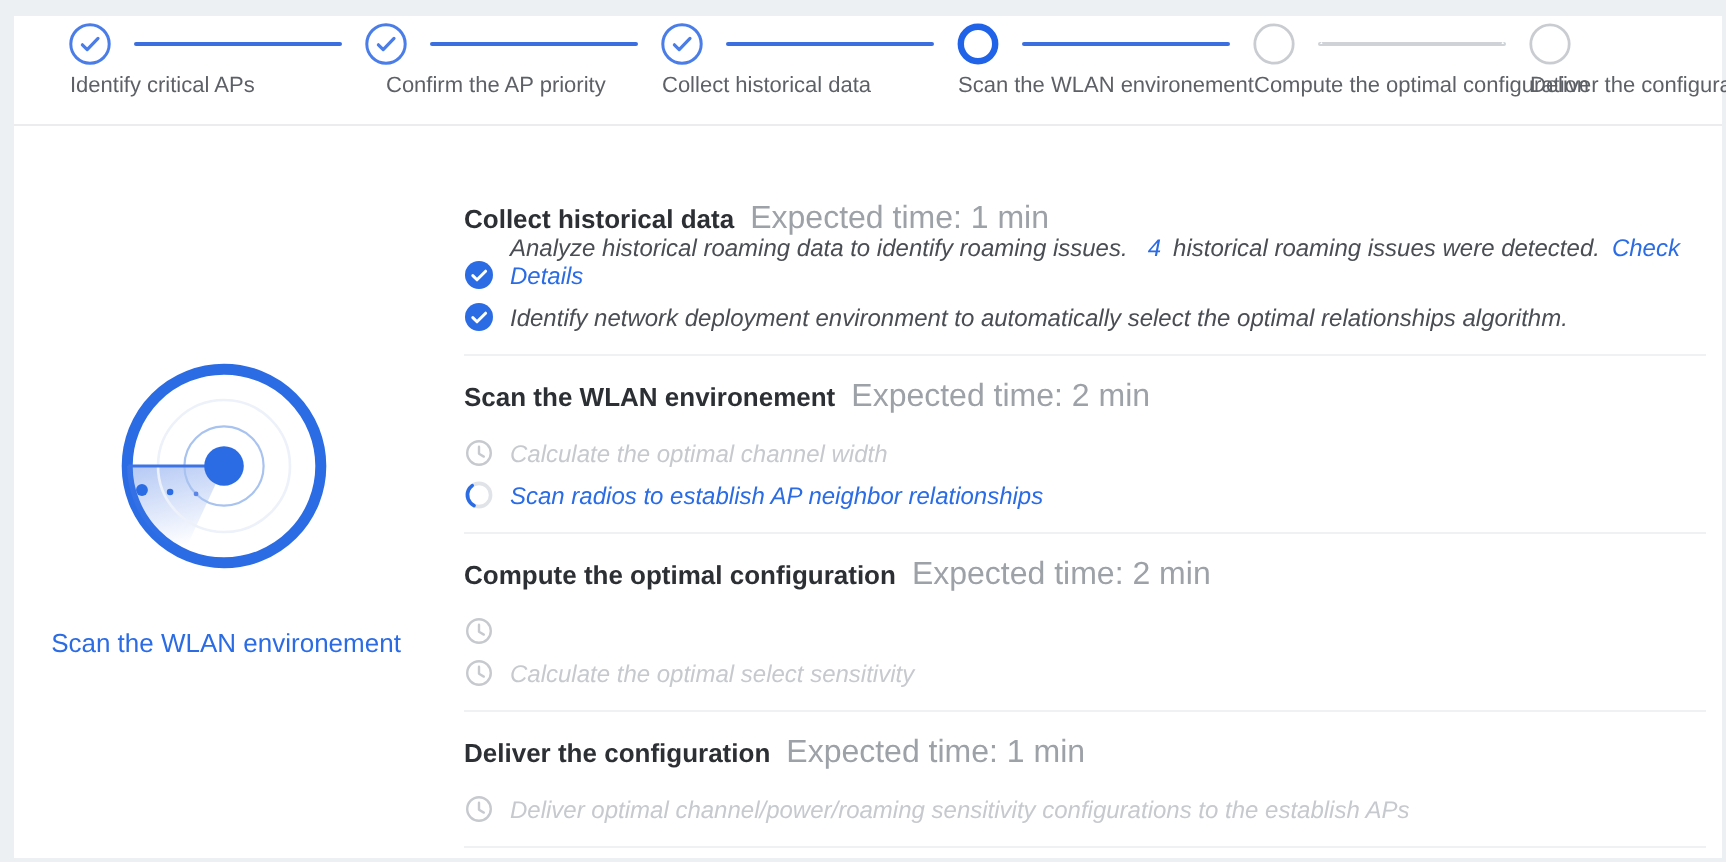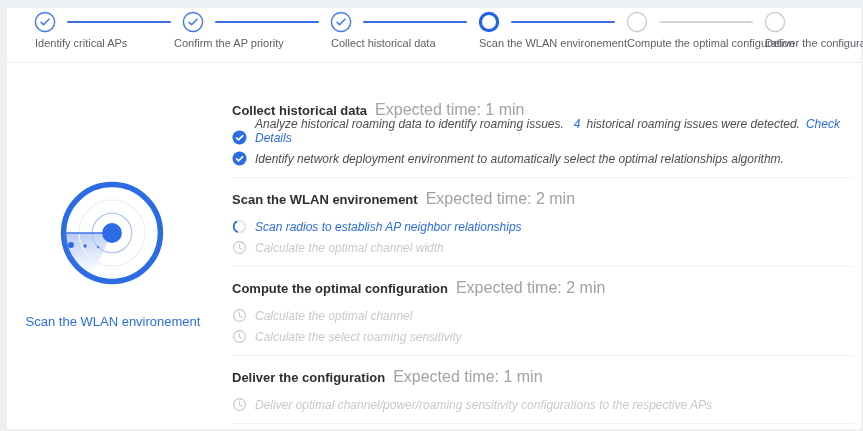--- a/index.html
+++ b/index.html
@@ -55,21 +55,21 @@
       <div class="step-circle" style="left: 34px;"><svg width="22" height="22" viewBox="0 0 22 22">
           <circle cx="11" cy="11" r="9.6" fill="#fff" stroke="#4a7de8" stroke-width="1.5"></circle>
           <path d="M7.2,11.4 l2.4,2.4 L15,8.2" fill="none" stroke="#4a7de8" stroke-width="1.6" stroke-linecap="round" stroke-linejoin="round"></path>
         </svg></div>
       <div class="step-label" style="left: 35px;">Identify critical APs</div>
       <div class="connector" style="left: 215px; width: 104px;"></div>
       <div class="step-circle" style="left: 182px;"><svg width="22" height="22" viewBox="0 0 22 22">
           <circle cx="11" cy="11" r="9.6" fill="#fff" stroke="#4a7de8" stroke-width="1.5"></circle>
           <path d="M7.2,11.4 l2.4,2.4 L15,8.2" fill="none" stroke="#4a7de8" stroke-width="1.6" stroke-linecap="round" stroke-linejoin="round"></path>
         </svg></div>
-      <div class="step-label" style="left: 174px;">Confirm the AP priority</div>
+      <div class="step-label" style="left: 193px;">Confirm the AP priority</div>
       <div class="connector" style="left: 363px; width: 104px;"></div>
       <div class="step-circle" style="left: 330px;"><svg width="22" height="22" viewBox="0 0 22 22">
           <circle cx="11" cy="11" r="9.6" fill="#fff" stroke="#4a7de8" stroke-width="1.5"></circle>
           <path d="M7.2,11.4 l2.4,2.4 L15,8.2" fill="none" stroke="#4a7de8" stroke-width="1.6" stroke-linecap="round" stroke-linejoin="round"></path>
         </svg></div>
       <div class="step-label" style="left: 331px;">Collect historical data</div>
       <div class="connector" style="left: 511px; width: 104px;"></div>
       <div class="step-circle" style="left: 478px;"><svg width="22" height="22" viewBox="0 0 22 22">
           <circle cx="11" cy="11" r="8.6" fill="#fff" stroke="#2163e8" stroke-width="3.2"></circle>
         </svg></div>
@@ -127,72 +127,71 @@
             </svg>
           </span>
           <span class="row-text"><span>Identify network deployment environment to automatically select the optimal relationships algorithm.</span></span>
         </div>
       </div>
       <div class="section">
         <div class="sec-head">
           <span class="sec-title">Scan the WLAN environement</span>
           <span class="sec-expected">Expected time: 2 min</span>
         </div>
+        <div class="row pending">
+          <span class="ic">
+            <svg width="15" height="15" viewBox="0 0 15 15">
+              <circle cx="7.5" cy="7.5" r="5.9" fill="none" stroke="#c6c9ce" stroke-width="1.2"></circle>
+              <path d="M7.5,4.4 L7.5,7.9 L9.9,9.3" fill="none" stroke="#c6c9ce" stroke-width="1.2" stroke-linecap="round" stroke-linejoin="round"></path>
+            </svg>
+          </span>
+          <span class="row-text"><span>Calculate the optimal channel width</span></span>
+        </div>
         <div class="row running">
           <span class="ic">
             <svg width="15" height="15" viewBox="0 0 15 15">
               <circle cx="7.5" cy="7.5" r="5.8" fill="none" stroke="#e0e3e8" stroke-width="1.8"></circle>
               <circle cx="7.5" cy="7.5" r="5.8" fill="none" stroke="#2b6ce5" stroke-width="1.8" stroke-dasharray="12 24.4" stroke-linecap="round" transform="rotate(115 7.5 7.5)"></circle>
             </svg>
           </span>
           <span class="row-text"><span>Scan radios to establish AP neighbor relationships</span></span>
-        </div>
-        <div class="row pending">
-          <span class="ic">
-            <svg width="15" height="15" viewBox="0 0 15 15">
-              <circle cx="7.5" cy="7.5" r="5.9" fill="none" stroke="#c6c9ce" stroke-width="1.2"></circle>
-              <path d="M7.5,4.4 L7.5,7.9 L9.9,9.3" fill="none" stroke="#c6c9ce" stroke-width="1.2" stroke-linecap="round" stroke-linejoin="round"></path>
-            </svg>
-          </span>
-          <span class="row-text"><span>Calculate the optimal channel width</span></span>
         </div>
       </div>
       <div class="section">
         <div class="sec-head">
           <span class="sec-title">Compute the optimal configuration</span>
           <span class="sec-expected">Expected time: 2 min</span>
         </div>
         <div class="row pending">
           <span class="ic">
             <svg width="15" height="15" viewBox="0 0 15 15">
               <circle cx="7.5" cy="7.5" r="5.9" fill="none" stroke="#c6c9ce" stroke-width="1.2"></circle>
               <path d="M7.5,4.4 L7.5,7.9 L9.9,9.3" fill="none" stroke="#c6c9ce" stroke-width="1.2" stroke-linecap="round" stroke-linejoin="round"></path>
             </svg>
           </span>
-          <span class="row-text"><span>Calculate the optimal channel</span></span>
         </div>
         <div class="row pending">
           <span class="ic">
             <svg width="15" height="15" viewBox="0 0 15 15">
               <circle cx="7.5" cy="7.5" r="5.9" fill="none" stroke="#c6c9ce" stroke-width="1.2"></circle>
               <path d="M7.5,4.4 L7.5,7.9 L9.9,9.3" fill="none" stroke="#c6c9ce" stroke-width="1.2" stroke-linecap="round" stroke-linejoin="round"></path>
             </svg>
           </span>
-          <span class="row-text"><span>Calculate the select roaming sensitivity</span></span>
+          <span class="row-text"><span>Calculate the optimal select sensitivity</span></span>
         </div>
       </div>
       <div class="section">
         <div class="sec-head">
           <span class="sec-title">Deliver the configuration</span>
           <span class="sec-expected">Expected time: 1 min</span>
         </div>
         <div class="row pending">
           <span class="ic">
             <svg width="15" height="15" viewBox="0 0 15 15">
               <circle cx="7.5" cy="7.5" r="5.9" fill="none" stroke="#c6c9ce" stroke-width="1.2"></circle>
               <path d="M7.5,4.4 L7.5,7.9 L9.9,9.3" fill="none" stroke="#c6c9ce" stroke-width="1.2" stroke-linecap="round" stroke-linejoin="round"></path>
             </svg>
           </span>
-          <span class="row-text"><span>Deliver optimal channel/power/roaming sensitivity configurations to the respective APs</span></span>
+          <span class="row-text"><span>Deliver optimal channel/power/roaming sensitivity configurations to the establish APs</span></span>
         </div>
       </div>
     </div>
 </div>
 
 </body></html>

